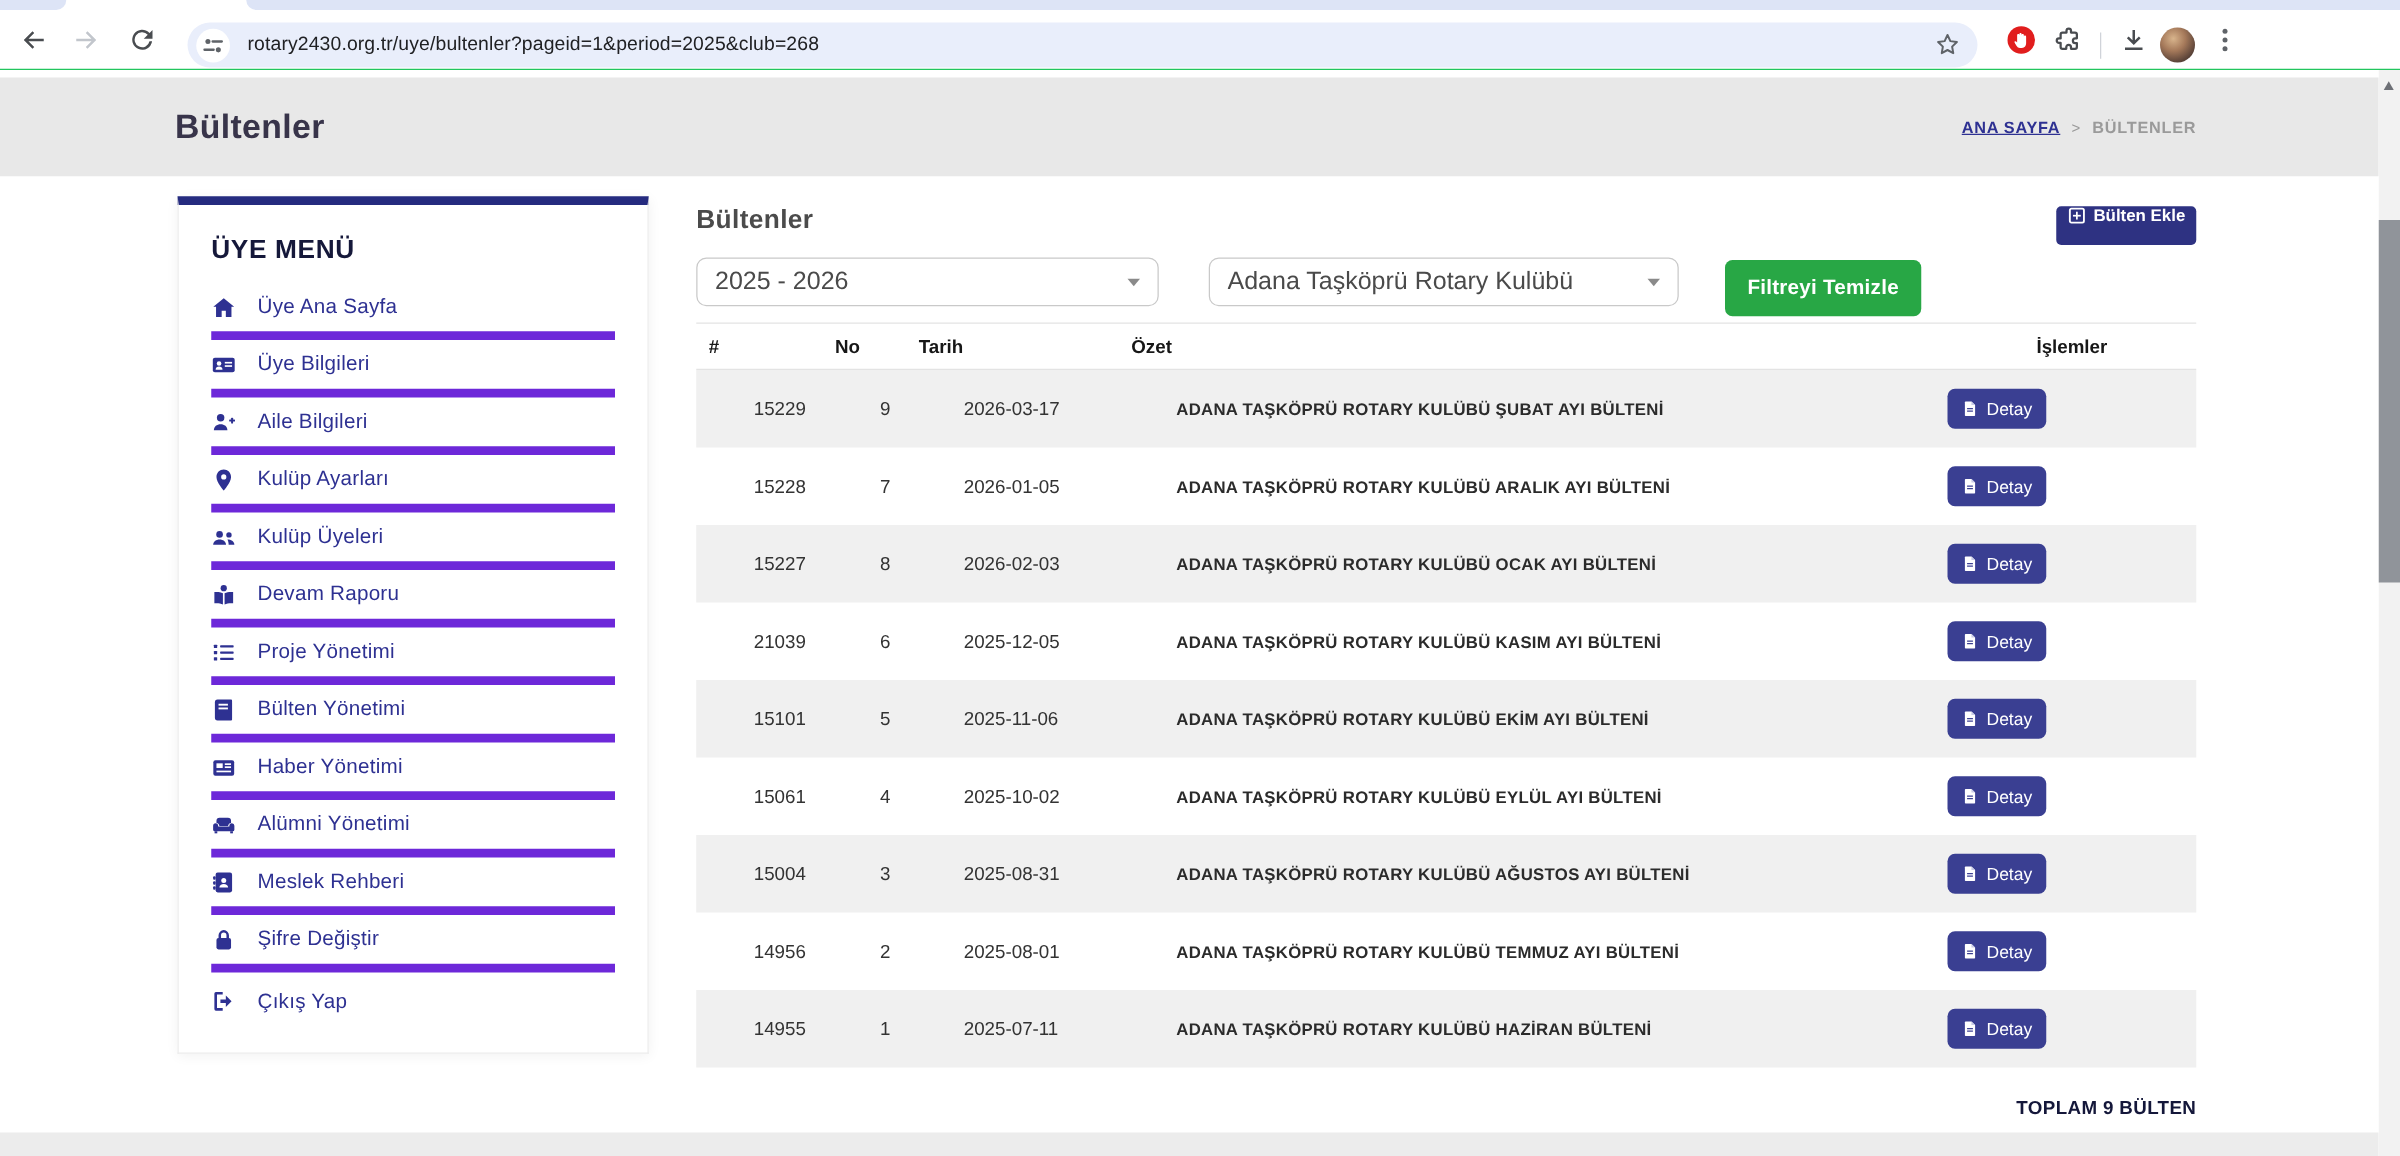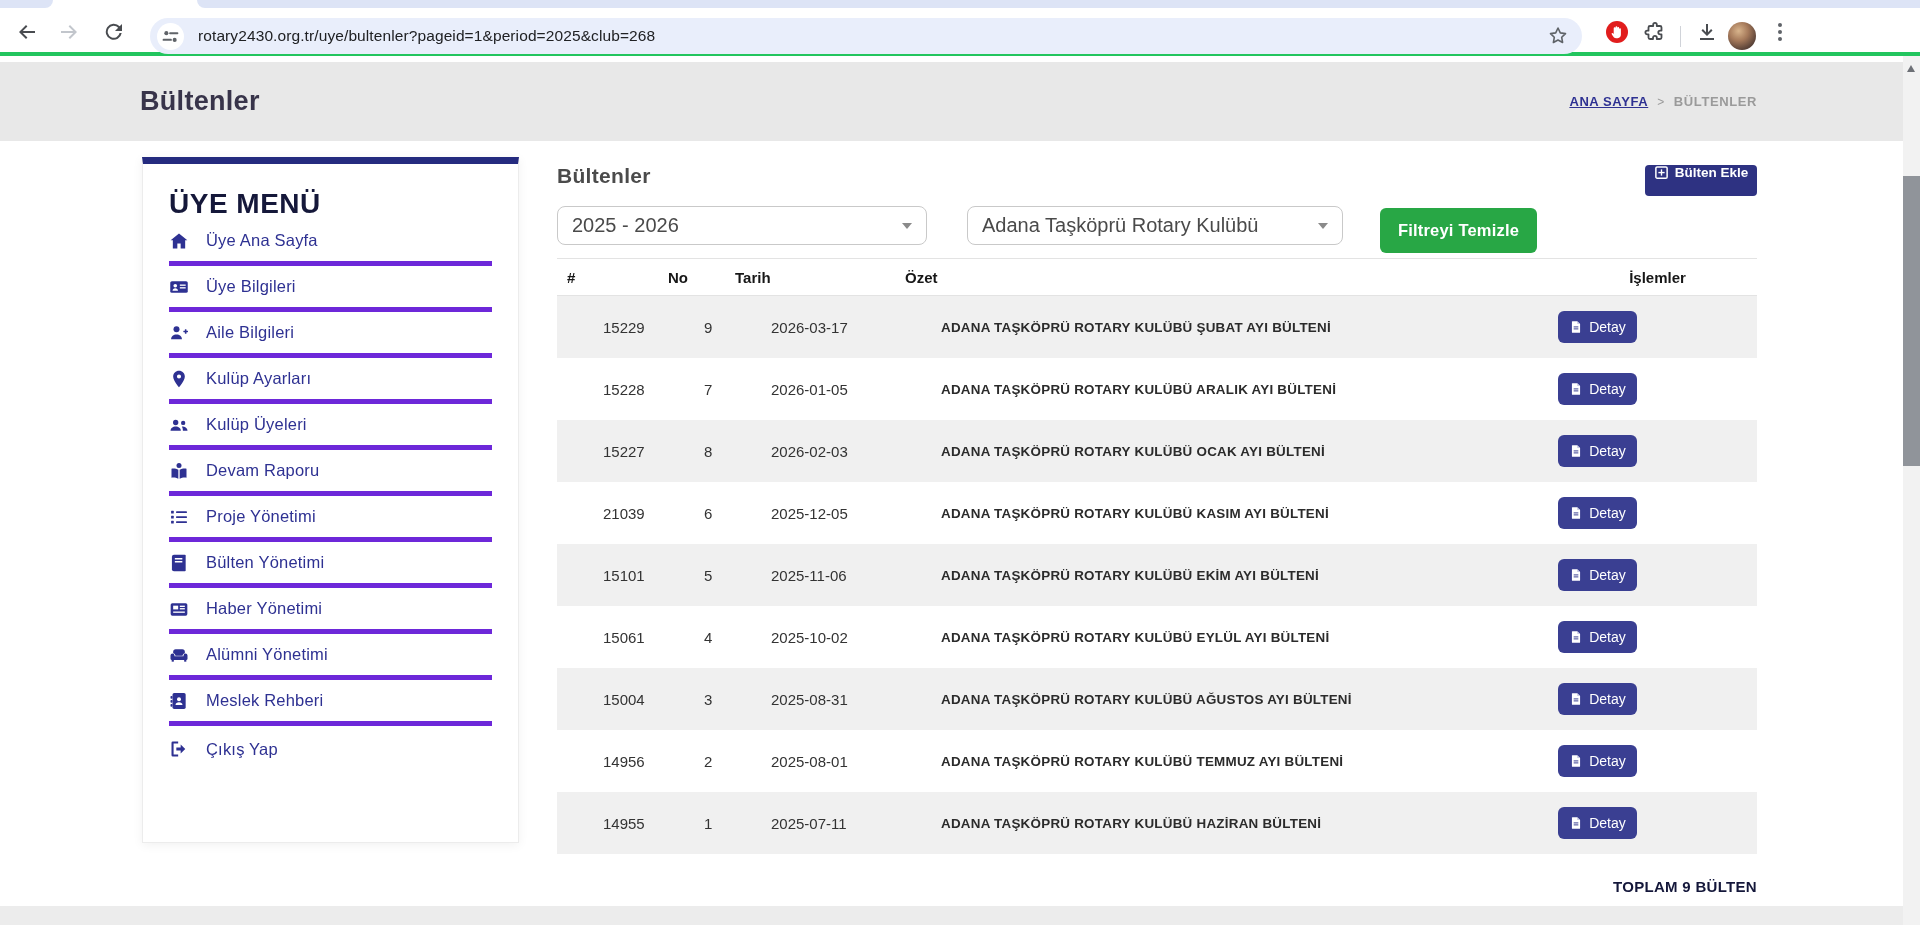--- a/index.html
+++ b/index.html
@@ -3,21 +3,21 @@
 <meta charset="utf-8">
 <style>
   * { margin:0; padding:0; box-sizing:border-box; }
   html,body { width:1920px; height:925px; overflow:hidden; font-family:"Liberation Sans", sans-serif; background:#fff; }
   .screen { position:relative; width:1920px; height:925px; background:#fff; overflow:hidden; }
 
   
   .tabstrip { position:absolute; left:0; top:0; width:1920px; height:8px; background:#fff; }
   .tabstrip .strip-left { position:absolute; left:0; top:0; width:53px; height:8px; background:#dde4f6; border-radius:0 0 9px 0; }
   .tabstrip .strip-right { position:absolute; left:197px; top:0; right:0; height:8px; background:#dde4f6; border-radius:0 0 0 9px; }
-  .toolbar { position:absolute; left:0; top:8px; width:1920px; height:48px; background:#fff; border-bottom:4px solid #22c55e; }
+  .toolbar { position:absolute; left:0; top:8px; width:1920px; height:48px; background:#fff; border-bottom:1px solid #22c55e; }
   .tbtn { position:absolute; top:12px; width:24px; height:24px; display:flex; align-items:center; justify-content:center; border-radius:50%; cursor:pointer; }
   .tbtn svg { width:21px; height:21px; }
   .urlbar { position:absolute; left:150px; top:10px; width:1432px; height:36px; background:#e9eefb; border-radius:18px; display:flex; align-items:center; }
   .site-info { width:27px; height:27px; background:#fff; border-radius:50%; margin-left:7px; display:flex; align-items:center; justify-content:center; }
   .site-info svg { width:17px; height:17px; }
   .url-text { margin-left:14px; font-size:15.5px; color:#202124; letter-spacing:.1px; flex:1; white-space:nowrap; overflow:hidden; }
   .star-btn { width:24px; height:24px; margin-right:12px; display:flex; align-items:center; justify-content:center; }
   .star-btn svg { width:20px; height:20px; }
   .sep-v { position:absolute; left:1680px; top:18px; width:1px; height:21px; background:#d0d3d9; }
   .avatar { position:absolute; left:1728px; top:14px; width:28px; height:28px; border-radius:50%;
@@ -30,22 +30,22 @@
   .band { position:absolute; left:0; top:6px; width:1903px; height:79px; background:#e8e8e8; display:flex; align-items:center; }
   .band .pg-title { margin-left:140px; font-size:27px; font-weight:600; color:#38344a; letter-spacing:.3px; }
   .crumbs { position:absolute; right:146px; top:0; height:79px; display:flex; align-items:center; gap:9px; font-size:13px; letter-spacing:.6px; }
   .crumb-home { color:var(--navy); font-weight:600; cursor:pointer;text-decoration:underline; }
   .crumb-sep { color:#9a9a9a; font-size:12px; }
   .crumb-cur { color:#9a9a9a; font-weight:600; }
 
   
   .side-card { position:absolute; left:142px; top:101px; width:377px; height:686px; background:#fff;
                border:1px solid #ececec; border-top:7px solid #252b7f; box-shadow:0 2px 10px rgba(0,0,0,.06); padding:24px 26px 0 26px; }
-  .side-title { font-size:28px; font-weight:800; color:#15183a; letter-spacing:.5px; margin-bottom:0; }
-  .menu-item { display:flex; align-items:center; gap:15px; height:46px; border-bottom:5px solid #6d28d9; cursor:pointer; }
+  .side-title { font-size:21px; font-weight:800; color:#15183a; letter-spacing:.5px; margin-bottom:14px; }
+  .menu-item { display:flex; align-items:center; gap:15px; height:46px; border-bottom:7px solid #6d28d9; cursor:pointer; }
   .menu-item:last-child { border-bottom:none; }
   .menu-item .micon { width:22px; height:20px; color:var(--navy); flex:none; display:flex; align-items:center; }
   .menu-item .micon svg { width:20px; height:20px; fill:currentColor; }
   .menu-item .mlabel { font-size:16.5px; color:var(--navy); letter-spacing:.2px; }
 
   
   .main-heading { position:absolute; left:557px; top:108px; font-size:21px; font-weight:700; color:#4b4b4b; letter-spacing:.3px; }
   .add-btn { position:absolute; left:1645px; top:109px; width:112px; height:31px; background:#2e3282; color:#fff; border:none; border-radius:4px;
              font-size:13.5px; font-weight:600; display:flex; align-items:flex-start; justify-content:center; gap:6px; cursor:pointer; font-family:inherit; }
   .add-btn svg { width:15px; height:15px; }
@@ -303,20 +303,29 @@
                 <rect x="1.8" y="6" width="2.4" height="3.4" rx="1"></rect>
                 <rect x="1.8" y="10.8" width="2.4" height="3.4" rx="1"></rect>
                 <rect x="1.8" y="15.6" width="2.4" height="3.4" rx="1"></rect>
                 <circle cx="12" cy="10" r="2.4" fill="#fff"></circle>
                 <path d="M7.8 16.8c0-2 1.9-3.3 4.2-3.3s4.2 1.3 4.2 3.3z" fill="#fff"></path>
               </svg>
             </span>
     <span class="mlabel">Meslek Rehberi</span>
   </div>
 
+  <div class="menu-item">
+    <span class="micon">
+              <svg viewBox="0 0 24 24" fill="currentColor">
+                <path d="M7 10V7.5a5 5 0 0 1 10 0V10h-2.4V7.5a2.6 2.6 0 0 0-5.2 0V10z"></path>
+                <rect x="5" y="10" width="14" height="11" rx="2"></rect>
+              </svg>
+            </span>
+    <span class="mlabel">Şifre Değiştir</span>
+  </div>
 
   <div class="menu-item">
     <span class="micon">
               <svg viewBox="0 0 24 24" fill="currentColor">
                 <path d="M3 4.5A1.5 1.5 0 0 1 4.5 3H11v2.5H5.5v13H11V21H4.5A1.5 1.5 0 0 1 3 19.5z"></path>
                 <path d="M14 6.5L19.5 12 14 17.5v-3.8H8.8v-3.4H14z"></path>
               </svg>
             </span>
     <span class="mlabel">Çıkış Yap</span>
   </div>

